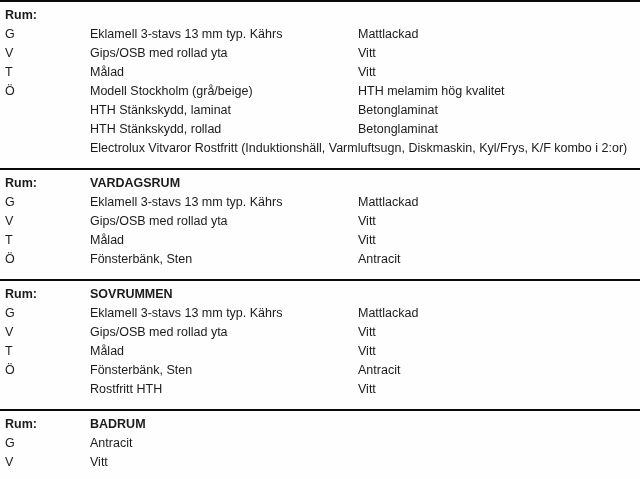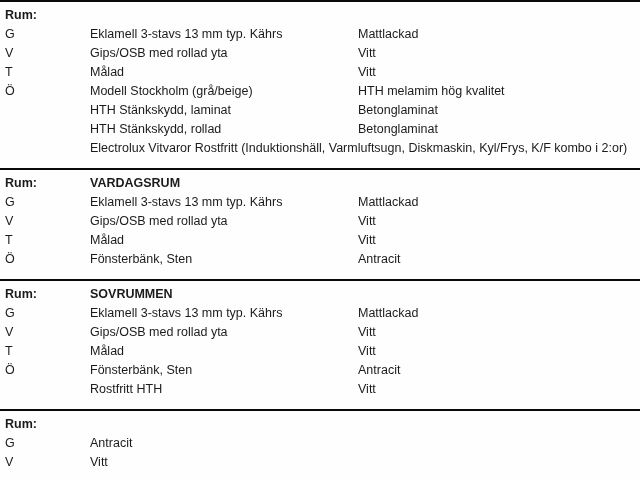--- a/index.html
+++ b/index.html
@@ -137,20 +137,21 @@
       </div>
       <div class="row">
         <span class="cell"></span>
         <span class="cell">Rostfritt HTH</span>
         <span class="cell">Vitt</span>
       </div>
     </section>
     <section class="section" style="border-top-color: rgb(10, 10, 10);">
       <div class="row">
         <span class="cell bold">Rum:</span>
+        <span class="cell bold">BADRUM</span>
         <span class="cell"></span>
       </div>
       <div class="row">
         <span class="cell">G</span>
         <span class="cell">Antracit</span>
       </div>
       <div class="row">
         <span class="cell">V</span>
         <span class="cell">Vitt</span>
       </div>

